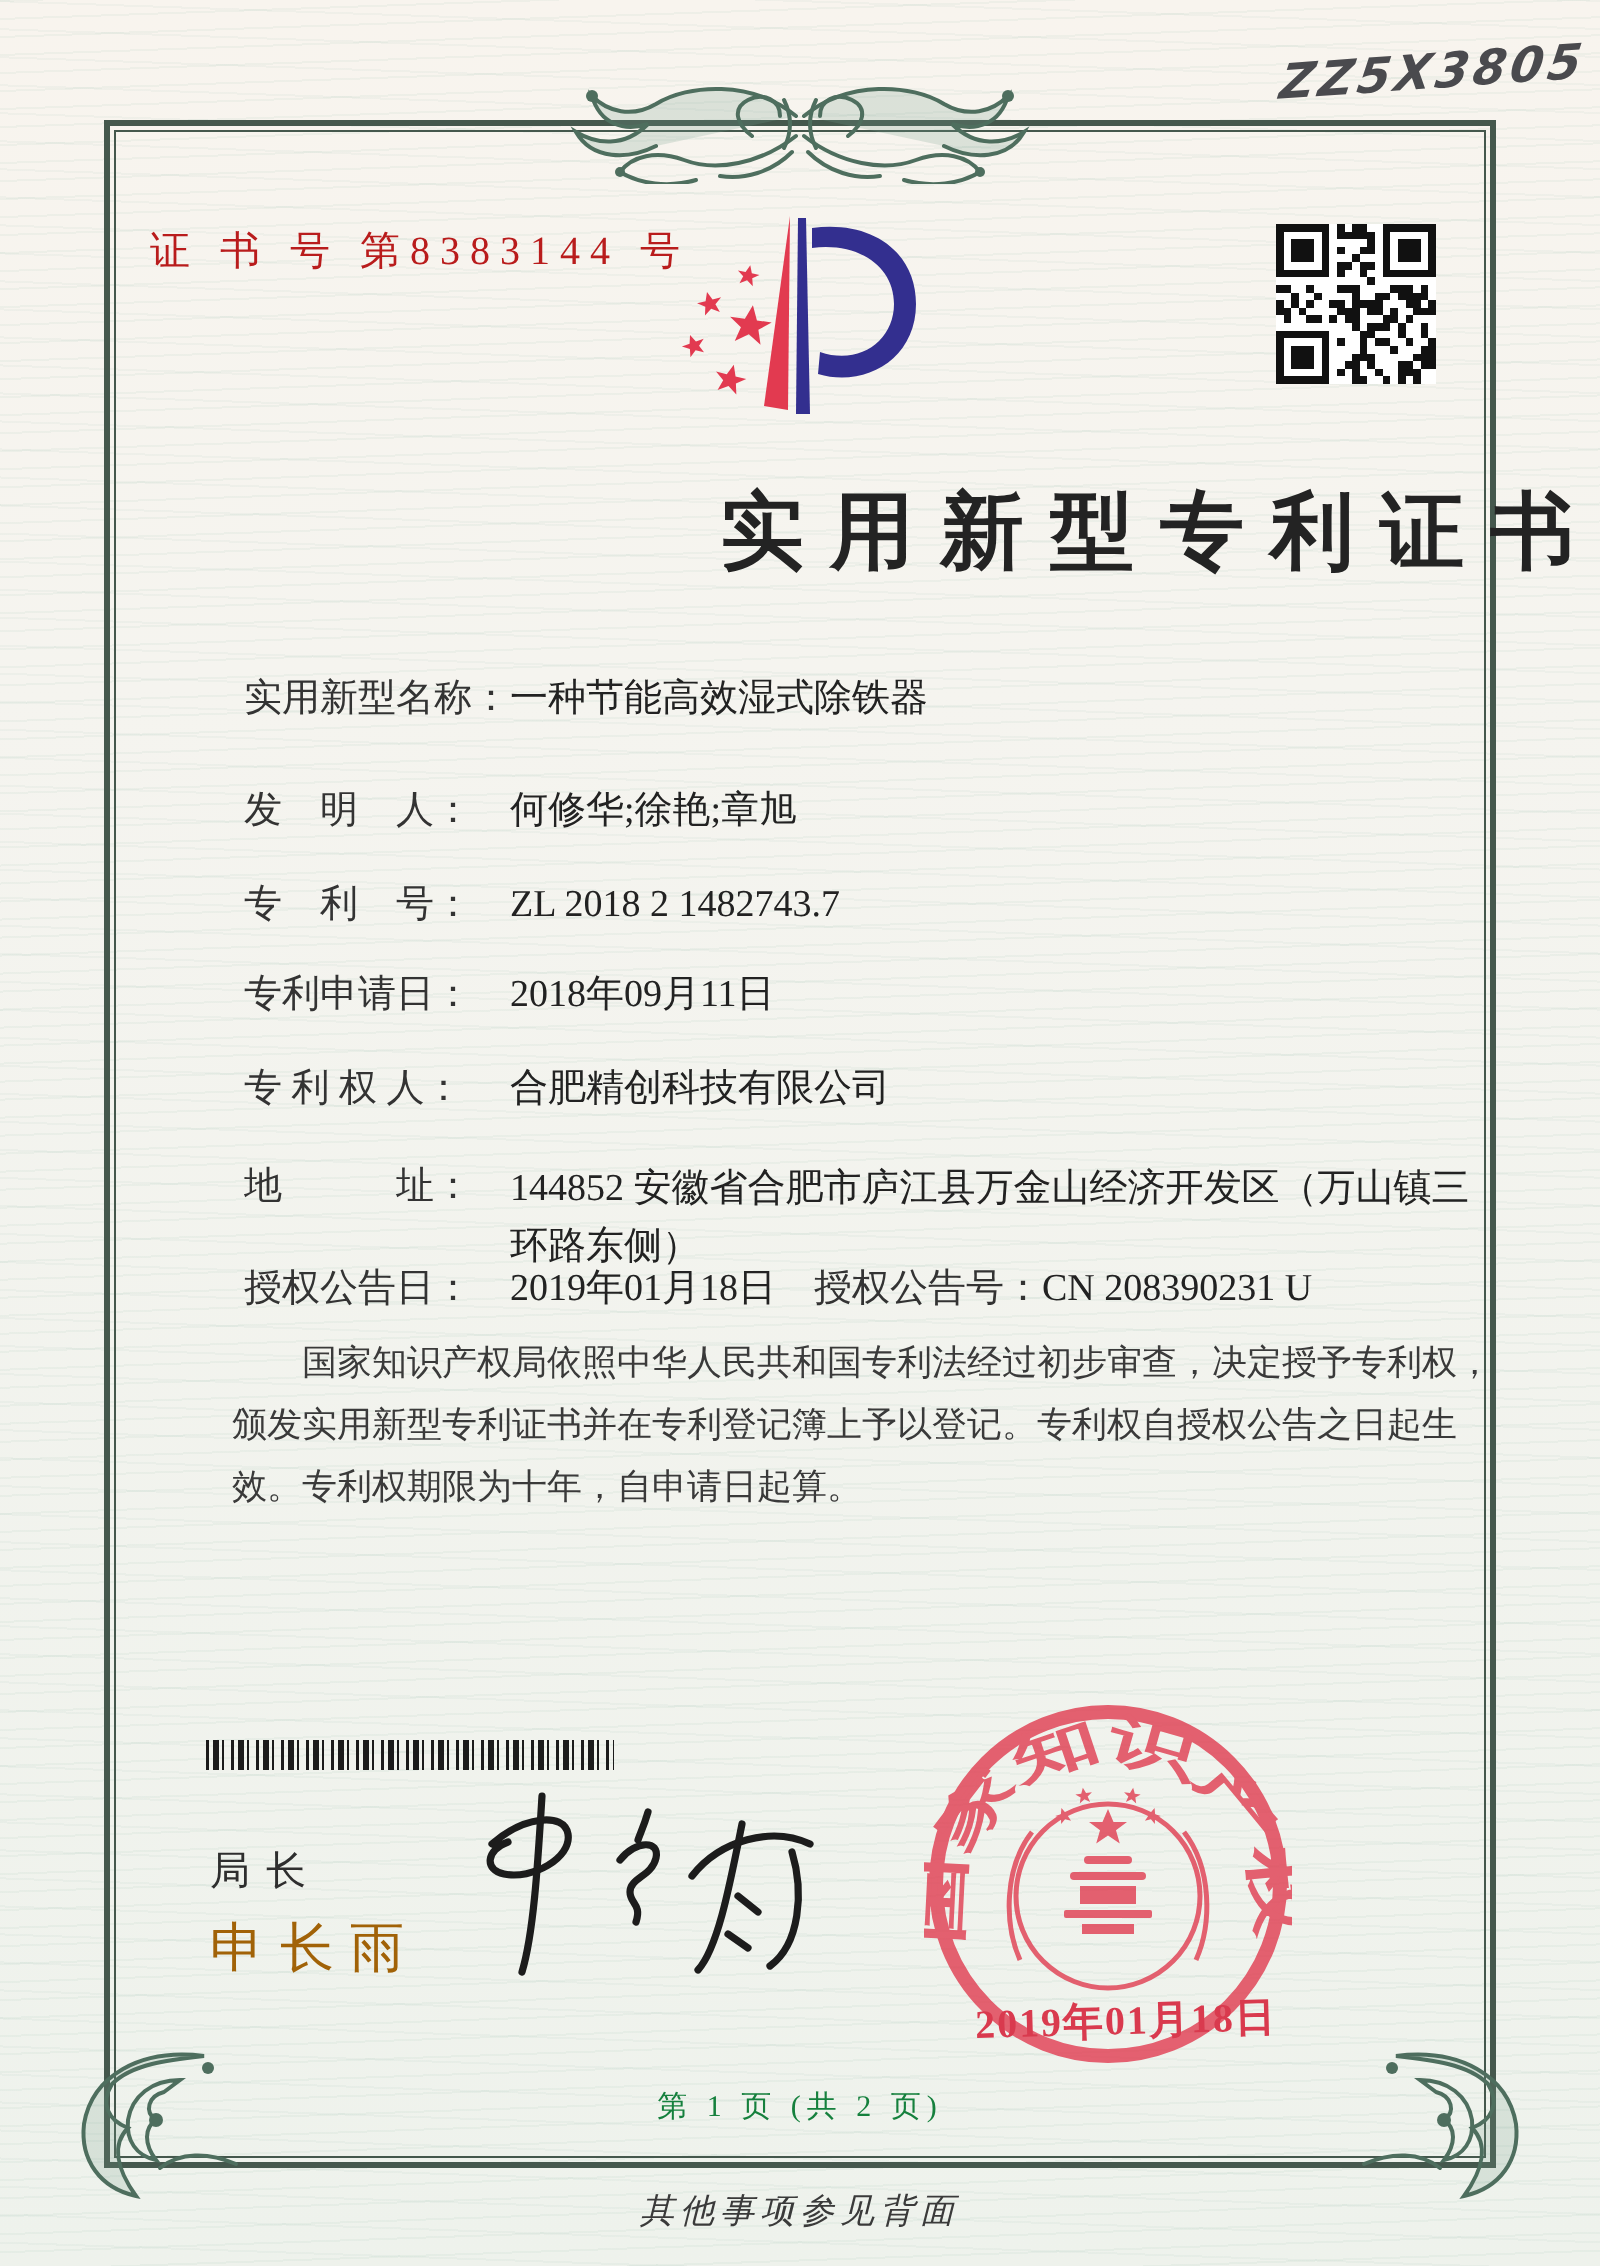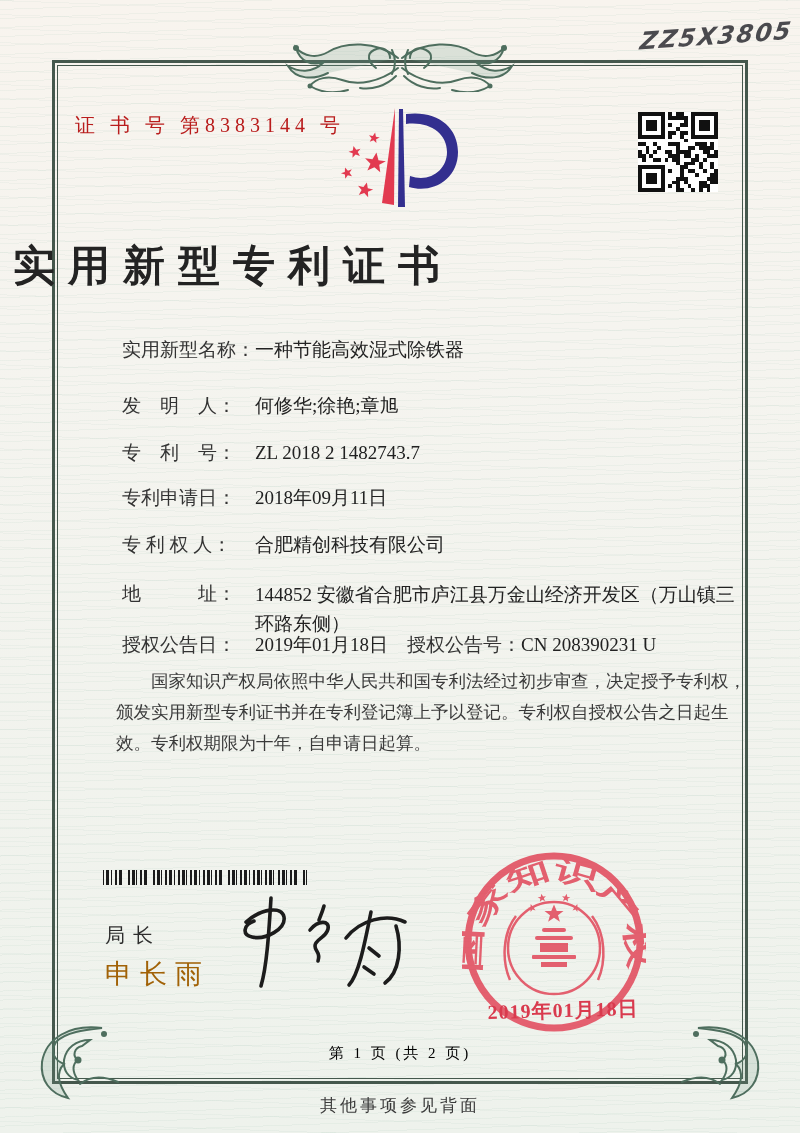--- a/index.html
+++ b/index.html
@@ -25,21 +25,21 @@
   
   .cert-no{left:75px;top:112px;font-size:20px;letter-spacing:5px;color:#b91c1c;}
   .hand-note{
     left:640px;top:22px;font-size:24px;color:#4a4a4e;
     font-family:"DejaVu Sans",sans-serif;font-style:italic;font-weight:600;
     letter-spacing:2px;transform:rotate(-4deg) skewX(-12deg);
   }
   .logo{left:332px;top:106px;}
   .qr{left:638px;top:112px;}
   .title{
-    left:0;right:0;top:238px;text-align:left;
+    left:0;right:0;top:238px;text-align:right;
     font-size:42px;font-weight:600;letter-spacing:13px;text-indent:13px;color:#232323;
   }
   
   .field{left:100px;font-size:19px;line-height:27px;white-space:nowrap;}
   .flabel{display:inline-block;width:133px;white-space:pre;color:#333;vertical-align:top;margin-left:22px;}
   .fvalue{display:inline-block;color:#222;vertical-align:top;}
   .field.addr{white-space:normal;}
   .field.addr .fvalue{width:482px;white-space:normal;line-height:29px;}
   .flabel2{display:inline-block;color:#333;}
   
@@ -53,22 +53,22 @@
   }
   .director-title{left:105px;top:922px;font-size:20px;letter-spacing:8px;color:#2e2e2e;}
   .director-name{left:105px;top:956px;font-size:27px;letter-spacing:8px;color:#a16207;}
   .signature{left:218px;top:886px;}
   .seal{left:462px;top:850px;opacity:0.9;}
   .seal-date{
     left:478px;top:997px;width:170px;text-align:center;
     font-size:20px;font-weight:600;letter-spacing:1px;color:#d93a4e;
     transform:rotate(-1.5deg);
   }
-  .page-info{left:0;right:0;top:1044px;text-align:center;font-size:15px;letter-spacing:3px;color:#000000;}
-  .back-note{left:0;right:0;top:1094px;text-align:center;font-size:17px;letter-spacing:3px;color:#3a3a3a;}
+  .page-info{left:0;right:0;top:1044px;text-align:center;font-size:15px;letter-spacing:3px;color:#15803d;}
+  .back-note{left:0;right:0;top:1094px;text-align:center;font-size:17px;letter-spacing:3px;color:#3a3a3a;font-style:italic;}
   .ornament{pointer-events:none;}
 </style>
 </head>
 <body>
 
 <div class="abs frame"></div>
 
 <svg class="abs ornament" style="left:278px;top:28px;" width="244" height="64" viewBox="0 0 244 64">
   <g stroke="#4e6e5e" fill="none" stroke-width="2" stroke-linecap="round">
     <g id="halfFl">

